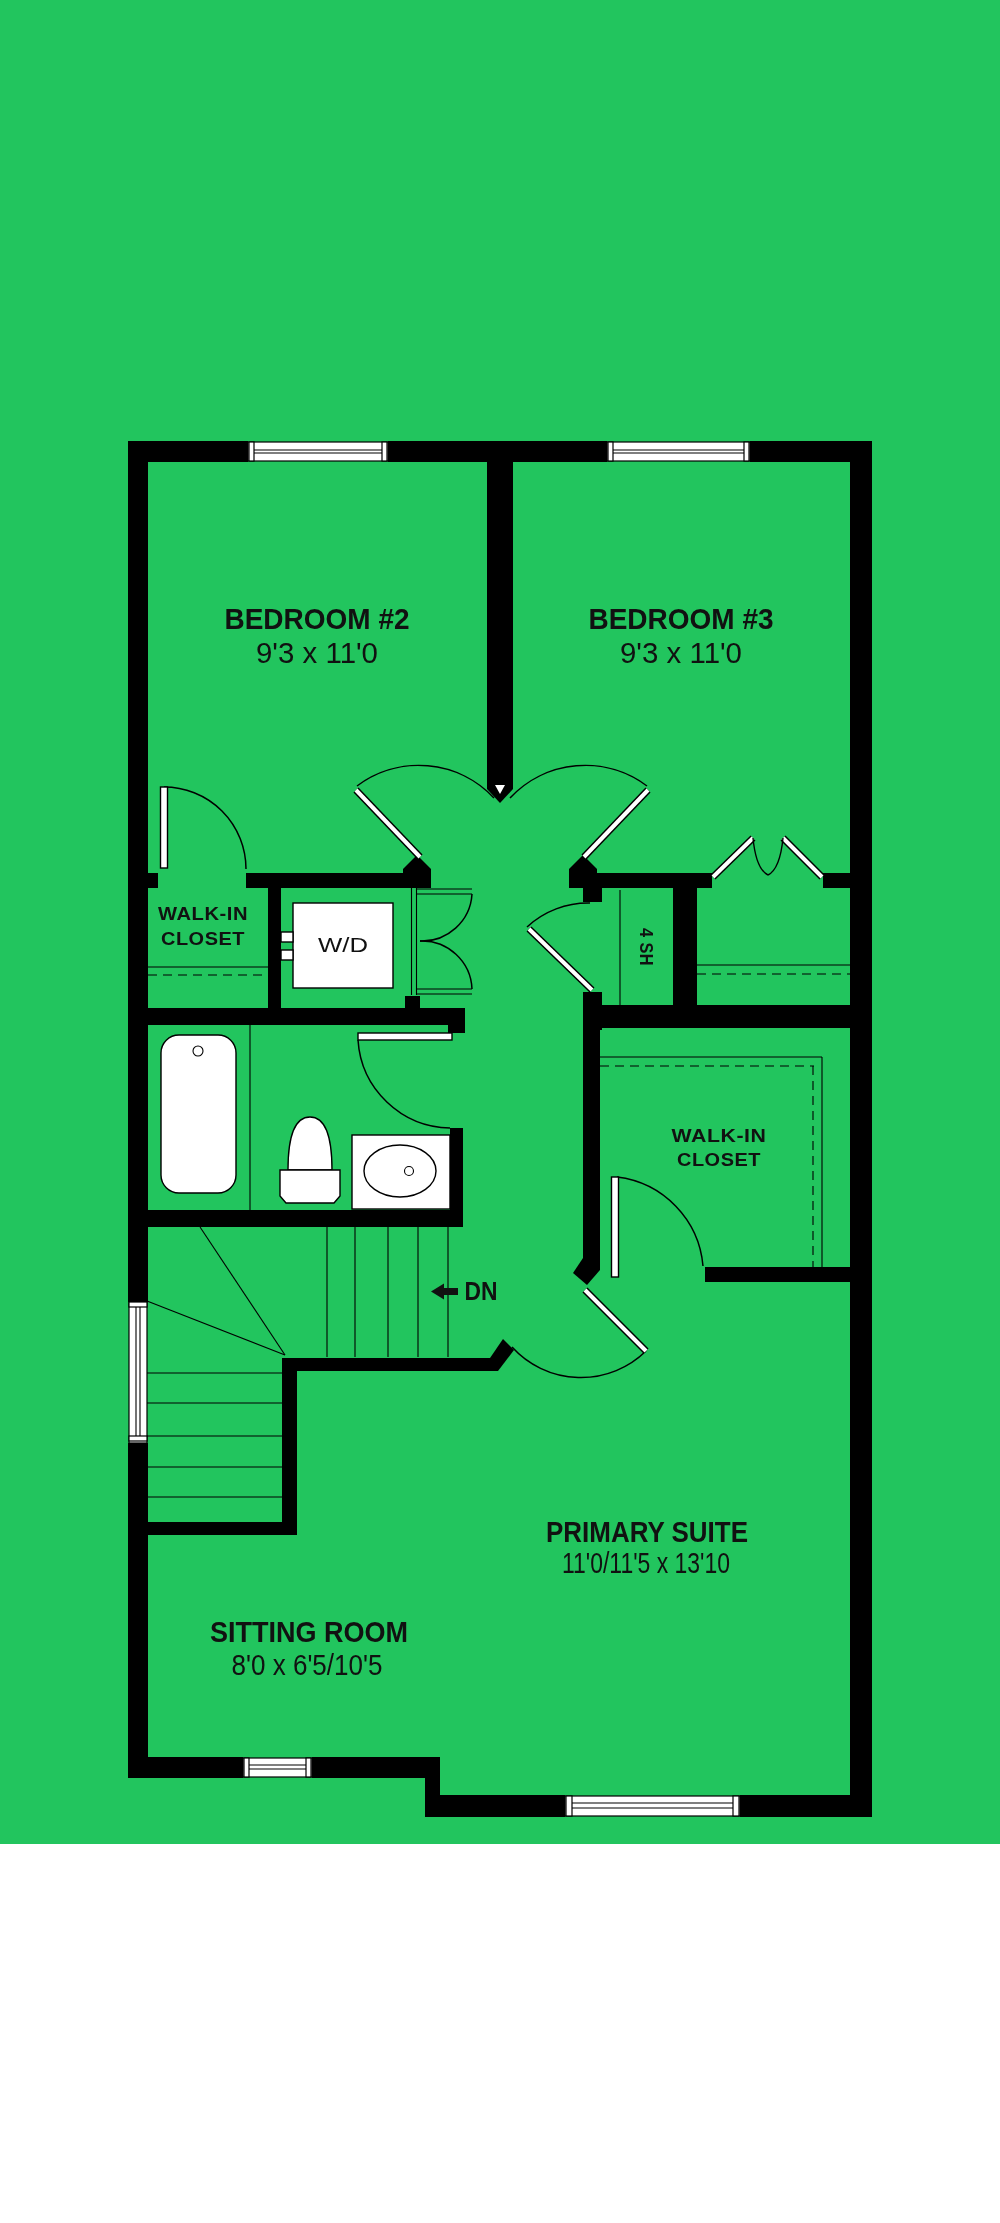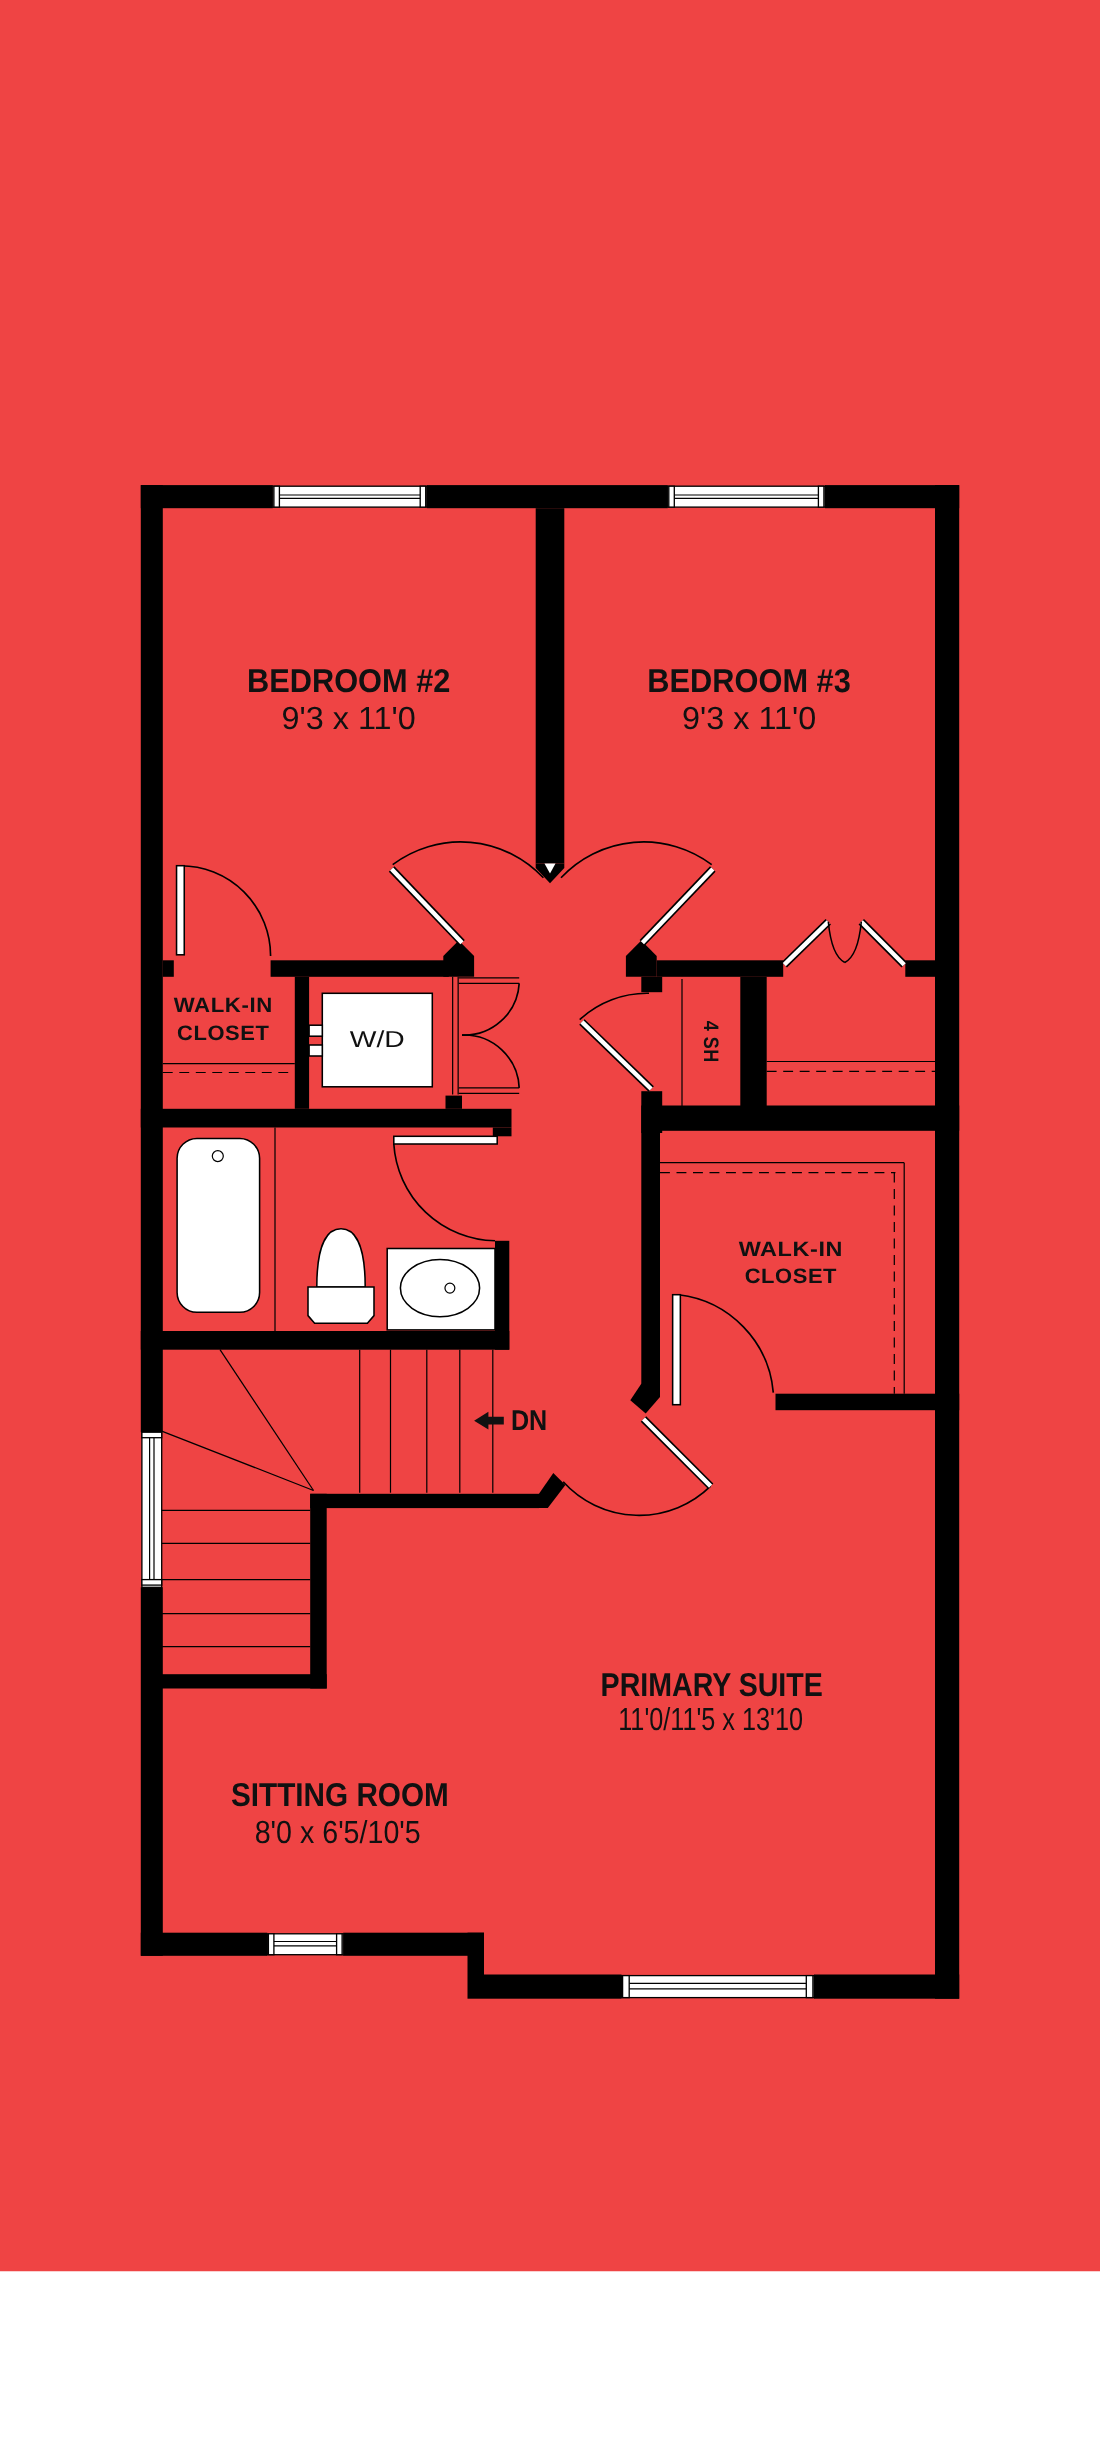--- a/index.html
+++ b/index.html
@@ -1,16 +1,16 @@
 <!DOCTYPE html>
 <html><head>
 <meta charset="utf-8">
 <style>
   html,body{margin:0;padding:0;background:#ffffff;}
-  .stage{position:relative;width:1000px;height:2065px;background:#ef4444;overflow:hidden;text-decoration:underline;}
+  .stage{position:relative;width:1000px;height:1844px;background:#22c55e;overflow:hidden;text-decoration:underline;}
   svg{display:block;}
   .wall{fill:#000000;stroke:none;}
   .thin{stroke:#000000;stroke-width:1.1;fill:none;}
   .thin2{stroke:#000000;stroke-width:1.4;fill:none;}
   .dash{stroke:#000000;stroke-width:1.1;fill:none;stroke-dasharray:9 6;}
   .arc{stroke:#000000;stroke-width:1.5;fill:none;}
   .leaf-outer{stroke:#000000;stroke-width:7;fill:none;stroke-linecap:butt;}
   .leaf-inner{stroke:#ffffff;stroke-width:4;fill:none;stroke-linecap:butt;}
   .fixture{fill:#ffffff;stroke:#000000;stroke-width:1.4;}
   .winframe{fill:#ffffff;stroke:#000000;stroke-width:1.2;}

